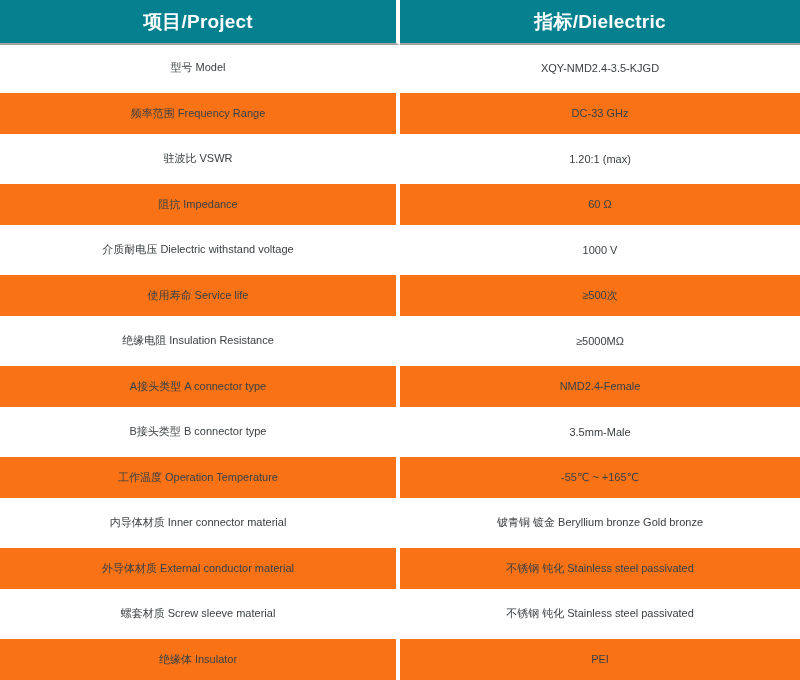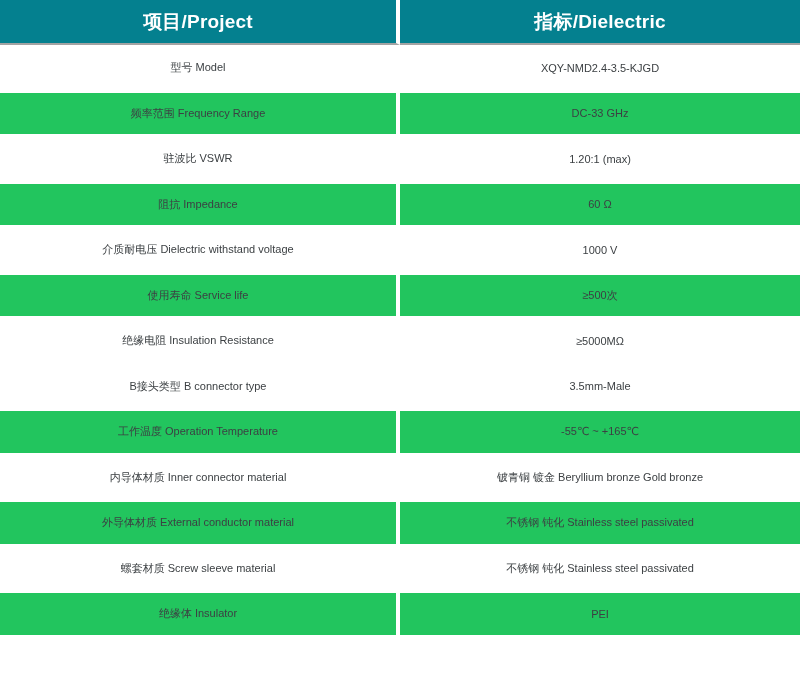--- a/index.html
+++ b/index.html
@@ -45,21 +45,21 @@
     vertical-align: middle;
     padding: 2px 10px;
     white-space: nowrap;
     overflow: hidden;
     text-overflow: ellipsis;
   }
 
   tbody td.cell-project { border-right: 4px solid #ffffff; }
 
   tbody tr.row-plain td { background: #ffffff; }
-  tbody tr.row-tinted td { background: #22c55e; }
+  tbody tr.row-tinted td { background: #f97316; }
 
   
   tbody tr.row-tinted td { border-top: 2px solid #ffffff; border-bottom: 2px solid #ffffff; }
   tbody tr.row-plain td  { border-top: 2px solid #ffffff; border-bottom: 2px solid #ffffff; }
 </style>
 </head>
 <body>
 
 <table id="spec-table">
   <colgroup>
@@ -96,20 +96,24 @@
         <td class="cell-indicator">1000 V</td>
       </tr>
       <tr class="row-tinted">
         <td class="cell-project">使用寿命 Service life</td>
         <td class="cell-indicator">≥500次</td>
       </tr>
       <tr class="row-plain">
         <td class="cell-project">绝缘电阻 Insulation Resistance</td>
         <td class="cell-indicator">≥5000MΩ</td>
       </tr>
+      <tr class="row-tinted">
+        <td class="cell-project">A接头类型 A connector type</td>
+        <td class="cell-indicator">NMD2.4-Female</td>
+      </tr>
       <tr class="row-plain">
         <td class="cell-project">B接头类型 B connector type</td>
         <td class="cell-indicator">3.5mm-Male</td>
       </tr>
       <tr class="row-tinted">
         <td class="cell-project">工作温度 Operation Temperature</td>
         <td class="cell-indicator">-55℃ ~ +165℃</td>
       </tr>
       <tr class="row-plain">
         <td class="cell-project">内导体材质 Inner connector material</td>

